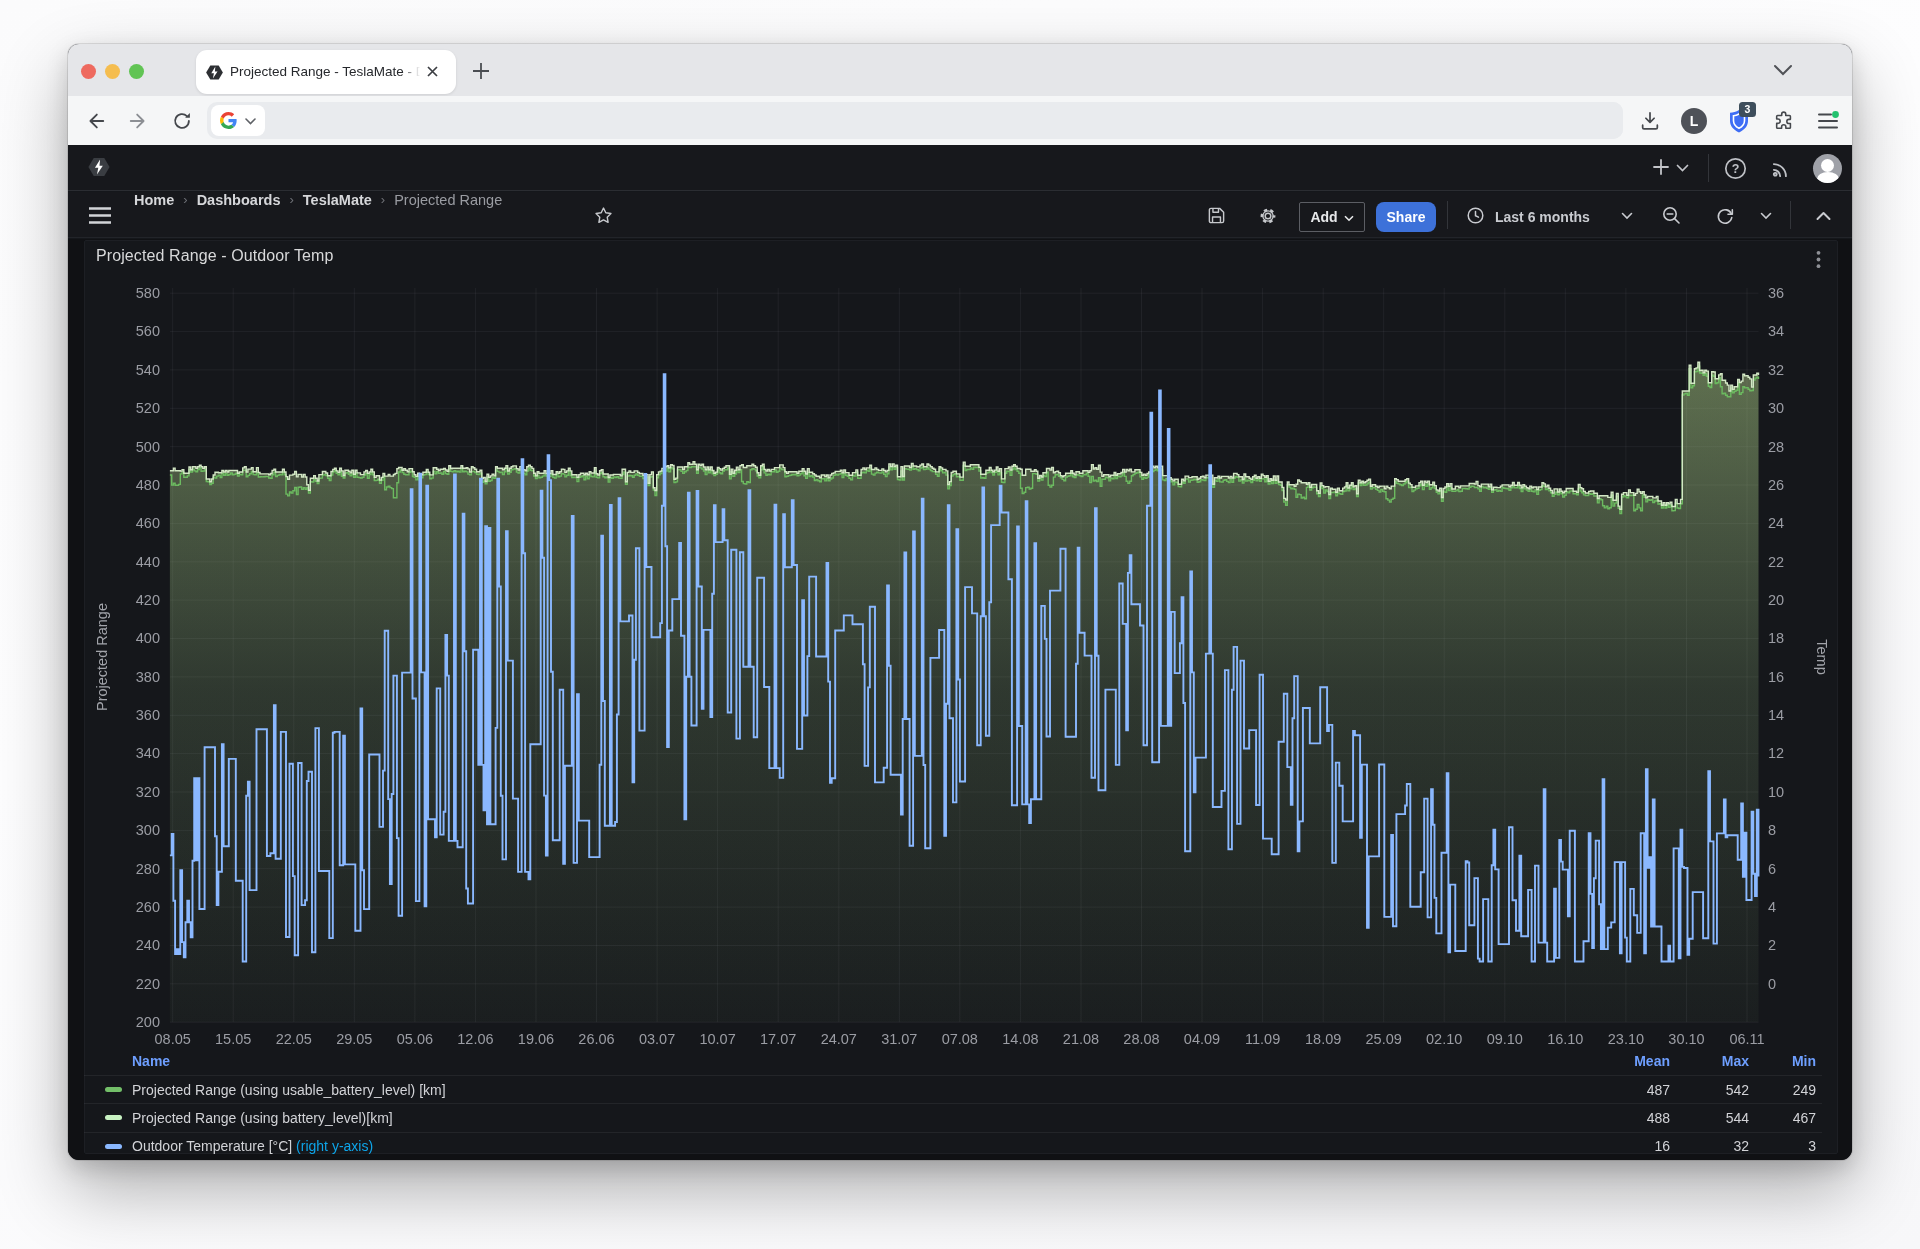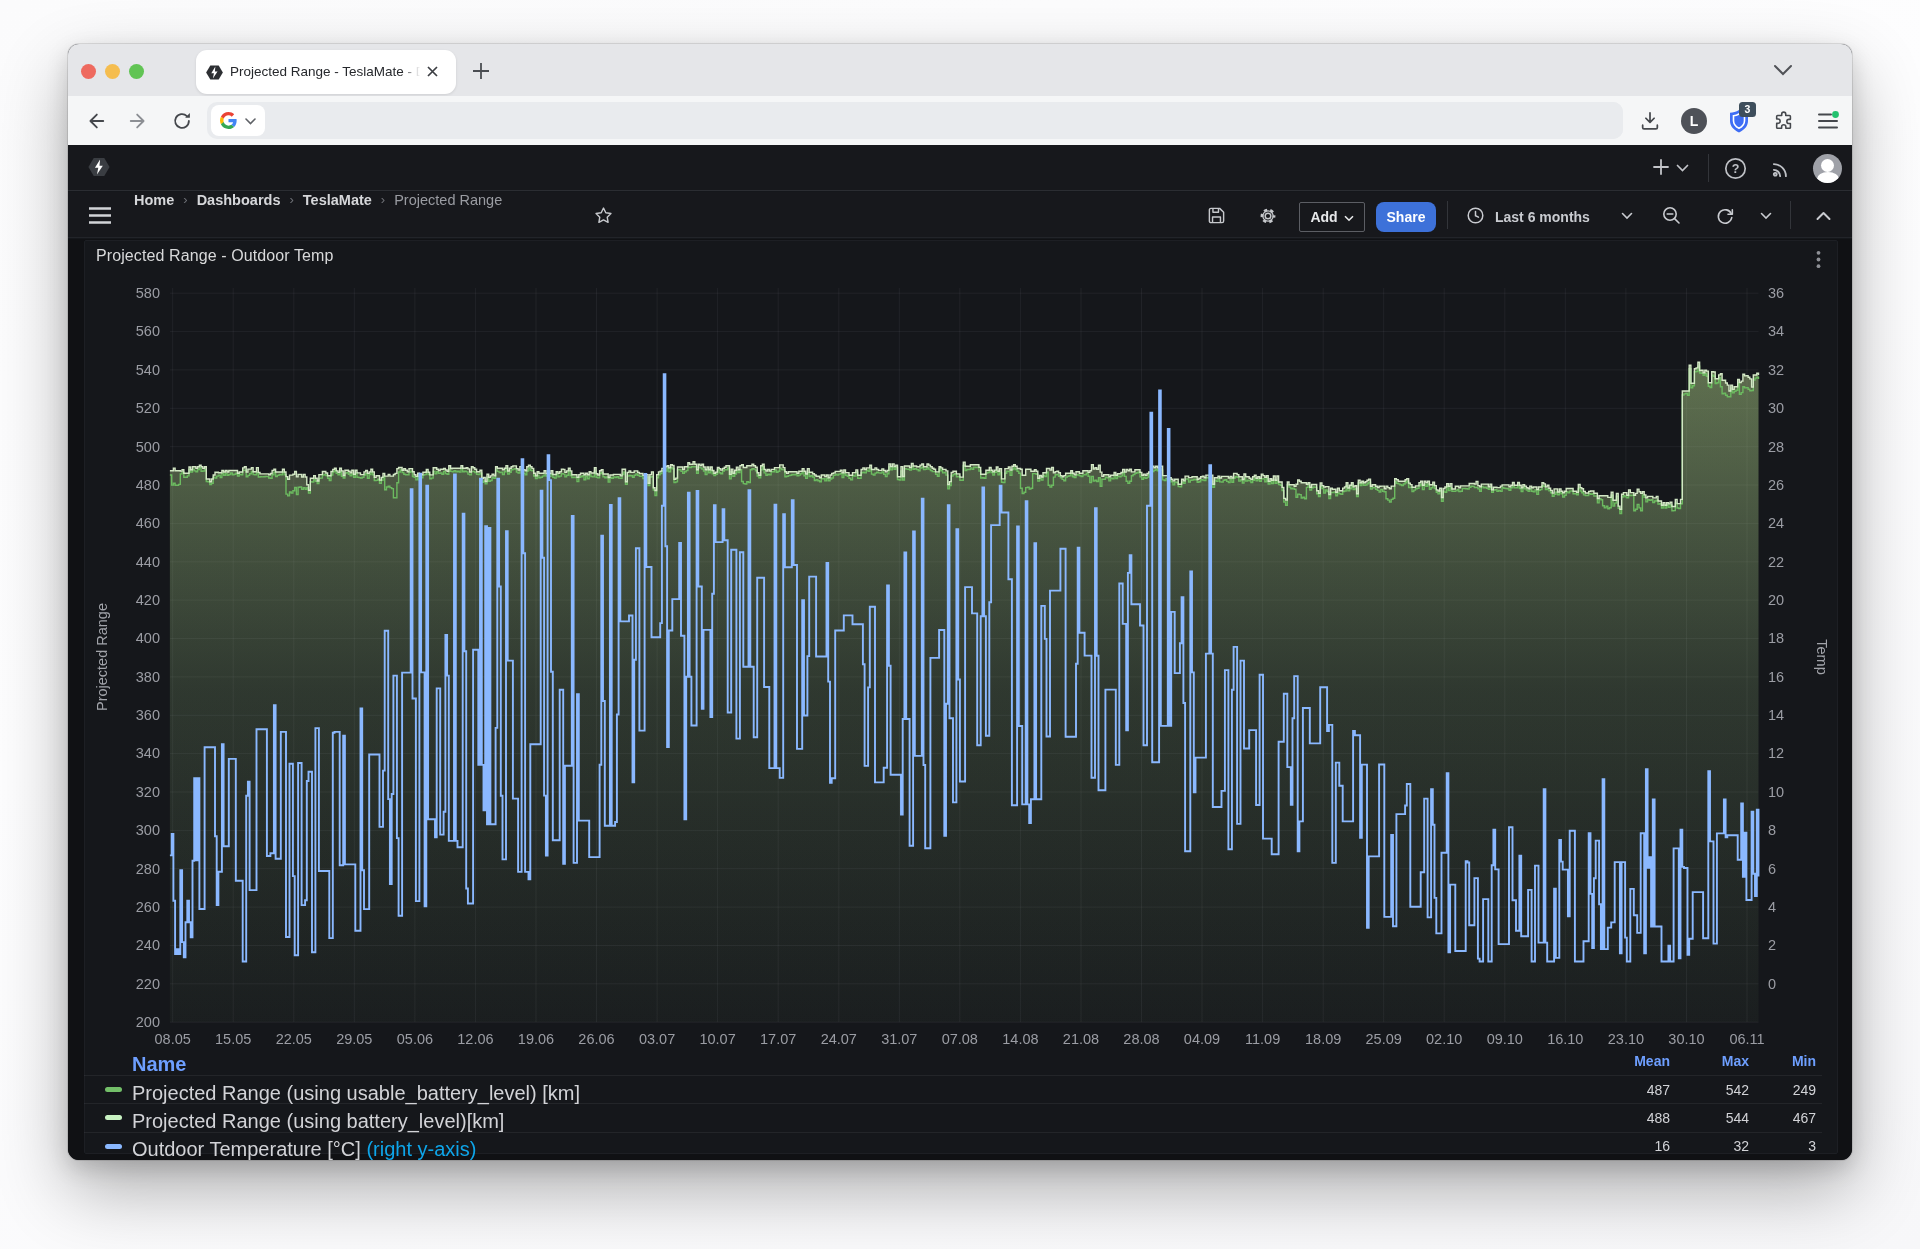--- a/index.html
+++ b/index.html
@@ -25,21 +25,21 @@
 .panel{position:absolute;left:16px;top:196px;width:1754px;height:914px;background:#15171b;border:1px solid #1d1f24;border-radius:2px}
 .searchbox{position:absolute;left:680px;top:106px;width:436px;height:35px;background:#0b0c0f;border:1px solid #35373d;border-radius:7px}
 .crumbtxt{font-size:14.5px;color:#d6d7da;font-weight:700}
 .crumbsep{color:#6e7076;font-size:13px;font-weight:400;padding:0 9px}
 .crumblast{color:#9a9ca2;font-weight:400}
 .ptitle{position:absolute;left:28px;top:203px;font-size:16px;font-weight:400;color:#d8d9da;letter-spacing:.1px}
 .addbtn{position:absolute;left:1231px;top:158px;width:66px;height:30px;border:1px solid #5c5e64;border-radius:2px;color:#e7e8ea;font-size:14px;font-weight:700;text-align:center;line-height:28px}
 .sharebtn{position:absolute;left:1308px;top:158px;width:60px;height:30px;background:#3d71d9;border-radius:8px;color:#fff;font-size:14px;font-weight:700;text-align:center;line-height:30px}
 .timetxt{position:absolute;left:1427px;top:165px;font-size:14px;color:#c9cbd0;font-weight:700}
 
-.leg{position:absolute;font-size:20px;color:#d2d3d7;white-space:nowrap}
+.leg{position:absolute;font-size:14px;color:#d2d3d7;white-space:nowrap}
 .legv{position:absolute;font-size:14px;color:#d2d3d7;text-align:right;width:70px}
 .leghead{color:#6e9fff;font-weight:700}
 .dashic{position:absolute;width:17px;height:5px;border-radius:2.5px}
 .lsep{position:absolute;left:16px;width:1738px;height:1px;background:rgba(204,204,220,.08)}
 .gray{color:#0ea5e9}
 </style></head><body>
 <div class="page">
 <div class="win">
 
 <div class="tabbar"></div>

